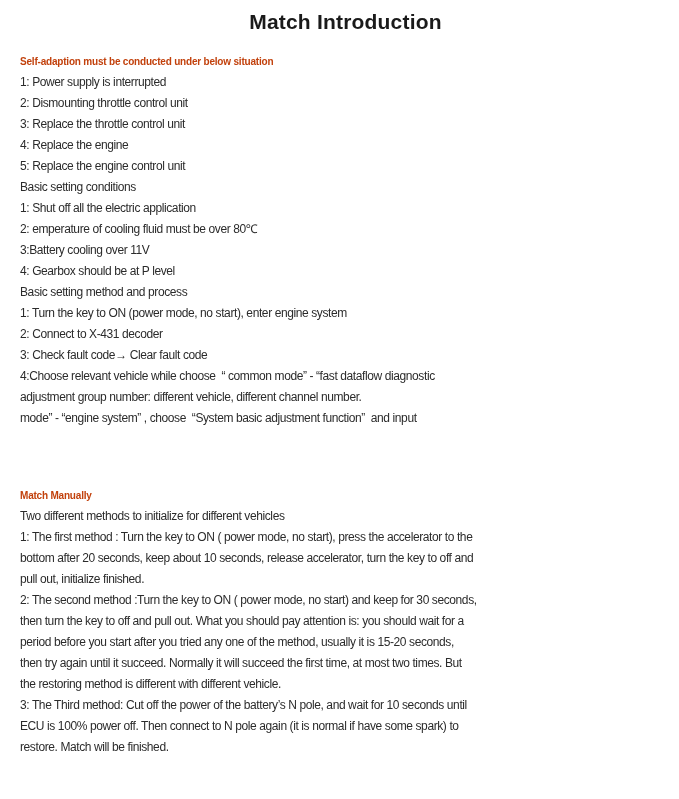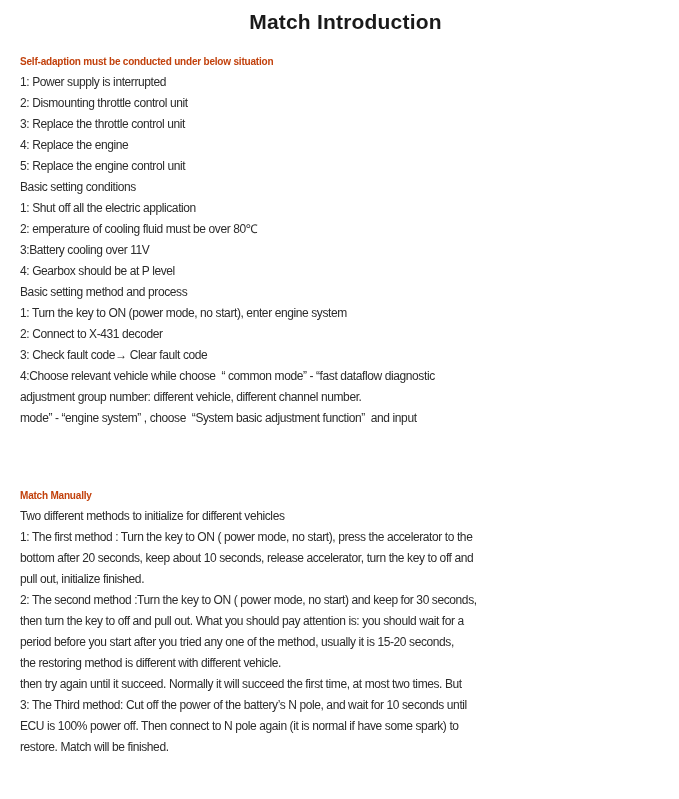--- a/index.html
+++ b/index.html
@@ -74,20 +74,20 @@
       </div>
       <div class="section">
         <div class="section-heading">Match Manually</div>
         <div class="text-line">Two different methods to initialize for different vehicles</div>
         <div class="text-line">1: The first method : Turn the key to ON ( power mode, no start), press the accelerator to the</div>
         <div class="text-line">bottom after 20 seconds, keep about 10 seconds, release accelerator, turn the key to off and</div>
         <div class="text-line">pull out, initialize finished.</div>
         <div class="text-line">2: The second method :Turn the key to ON ( power mode, no start) and keep for 30 seconds,</div>
         <div class="text-line">then turn the key to off and pull out. What you should pay attention is: you should wait for a</div>
         <div class="text-line">period before you start after you tried any one of the method, usually it is 15-20 seconds,</div>
+        <div class="text-line">then try again until it succeed. Normally it will succeed the first time, at most two times. But</div>
         <div class="text-line">the restoring method is different with different vehicle.</div>
-        <div class="text-line">then try again until it succeed. Normally it will succeed the first time, at most two times. But</div>
         <div class="text-line">3: The Third method: Cut off the power of the battery’s N pole, and wait for 10 seconds until</div>
         <div class="text-line">ECU is 100% power off. Then connect to N pole again (it is normal if have some spark) to</div>
         <div class="text-line">restore. Match will be finished.</div>
       </div>
     </div>
 </div>
 
 </body></html>

